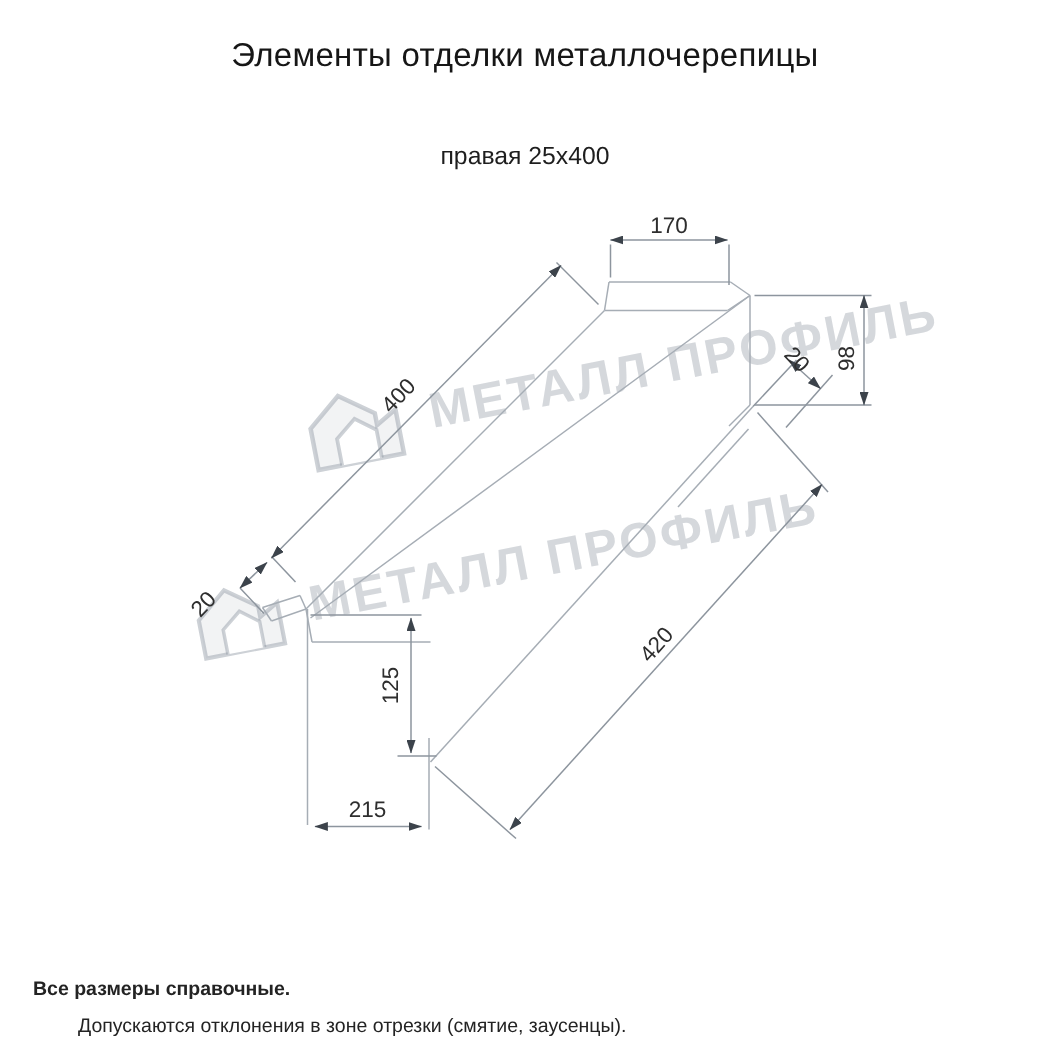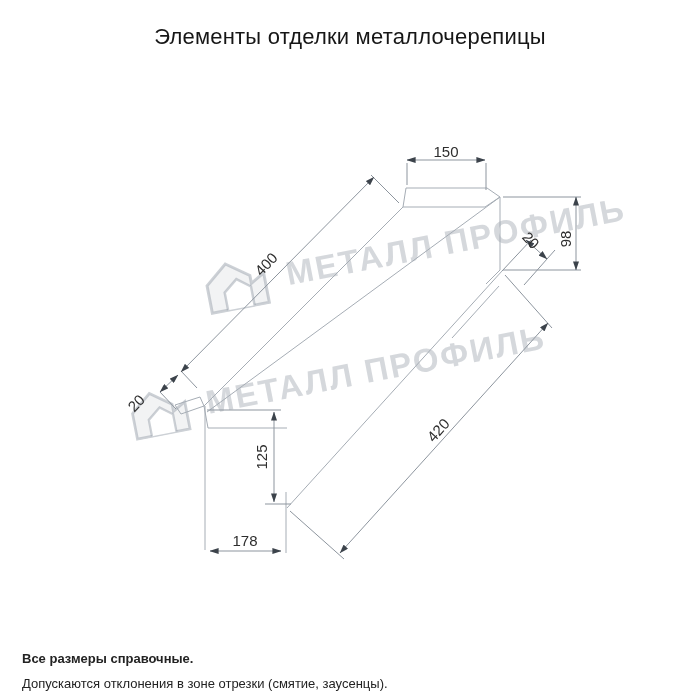--- a/index.html
+++ b/index.html
@@ -36,20 +36,21 @@
   .p{stroke:#a6adb5;stroke-width:1;fill:none;}
   .d{stroke:#8d959e;stroke-width:1;fill:none;}
   .dl{marker-start:url(#arw);marker-end:url(#arw);}
 </style>
 </head>
 <body>
 
 <div class="abs title">Элементы отделки металлочерепицы</div>
 
 <div class="abs subtitle">
+  <div>правая 25х400</div>
 </div>
 
 <div class="wm" style="left:196px;top:224px;">
   <svg width="80" height="52" viewBox="0 0 80 52">
     <path d="M8,50 L8,22 L30,4 L52,20 L52,28 L66,20 L66,50 Z" fill="rgba(145,153,163,0.12)" stroke="rgba(145,153,163,0.45)" stroke-width="3"></path>
     <path d="M24,50 L24,32 L38,21 L51,31 L51,50" fill="#ffffff" stroke="rgba(145,153,163,0.45)" stroke-width="2.5"></path>
   </svg>
   <span>МЕТАЛЛ ПРОФИЛЬ</span>
 </div>
 
@@ -111,23 +112,23 @@
     <line class="d dl" x1="576" y1="197" x2="576" y2="270"></line>
     <line class="d dl" x1="374" y1="177" x2="181" y2="372"></line>
     <line class="d dl" x1="178" y1="375" x2="160" y2="392"></line>
     <line class="d dl" x1="526" y1="240" x2="547" y2="259"></line>
     <line class="d dl" x1="274" y1="412" x2="274" y2="502"></line>
     <line class="d dl" x1="210" y1="551" x2="281" y2="551"></line>
     <line class="d dl" x1="548" y1="323" x2="340" y2="553"></line>
   </g>
 </svg>
 
-<div class="dim" style="left:446px;top:151px;">150</div>
+<div class="dim" style="left:446px;top:151px;">170</div>
 <div class="dim r90" style="left:565px;top:239px;">98</div>
 <div class="dim rdn" style="left:531px;top:240px;">20</div>
 <div class="dim rup" style="left:266px;top:264px;">400</div>
 <div class="dim rup" style="left:136px;top:403px;">20</div>
 <div class="dim r90" style="left:261px;top:457px;">125</div>
-<div class="dim" style="left:245px;top:540px;">178</div>
+<div class="dim" style="left:245px;top:540px;">215</div>
 <div class="dim rup48" style="left:438px;top:430px;">420</div>
 
 <div class="abs footer-line" style="top:651px;font-weight:bold;">Все размеры справочные.</div>
-<div class="abs footer-line" style="top:676px;">Допускаются отклонения в зоне отрезки (смятие, заусенцы).</div>
+<div class="abs footer-line" style="top:676px;margin-left:30px;">Допускаются отклонения в зоне отрезки (смятие, заусенцы).</div>
 
 </body></html>

